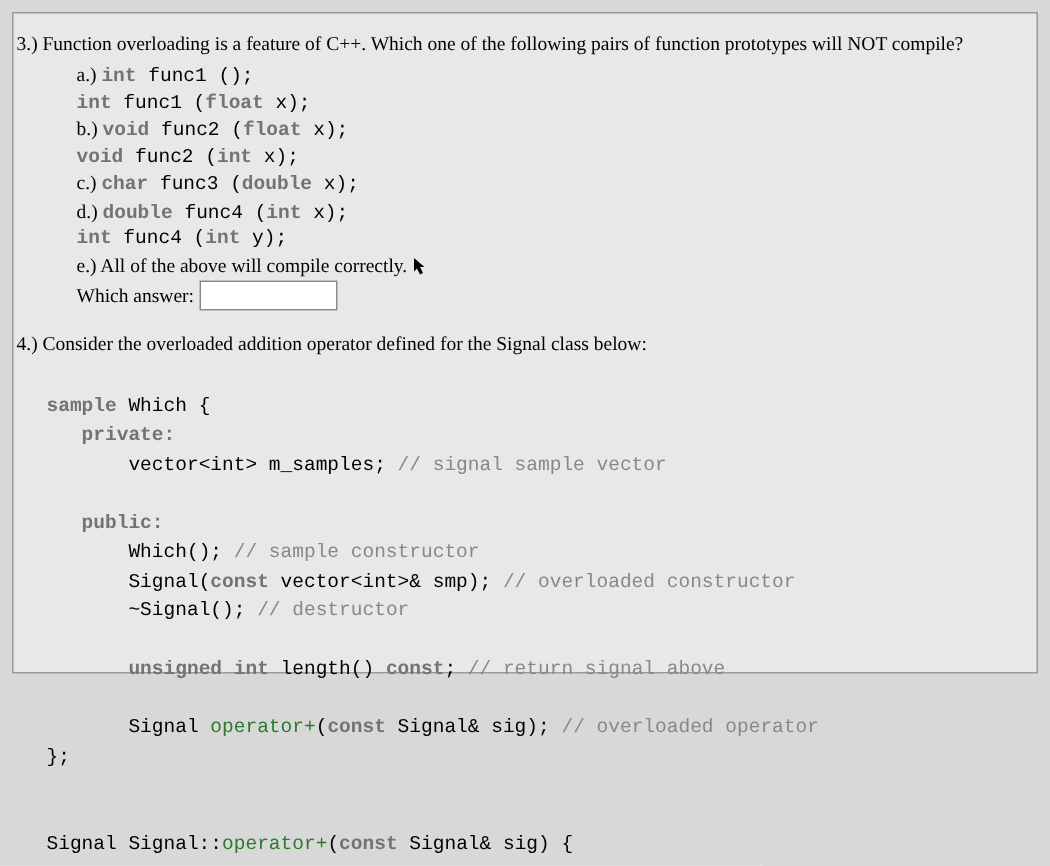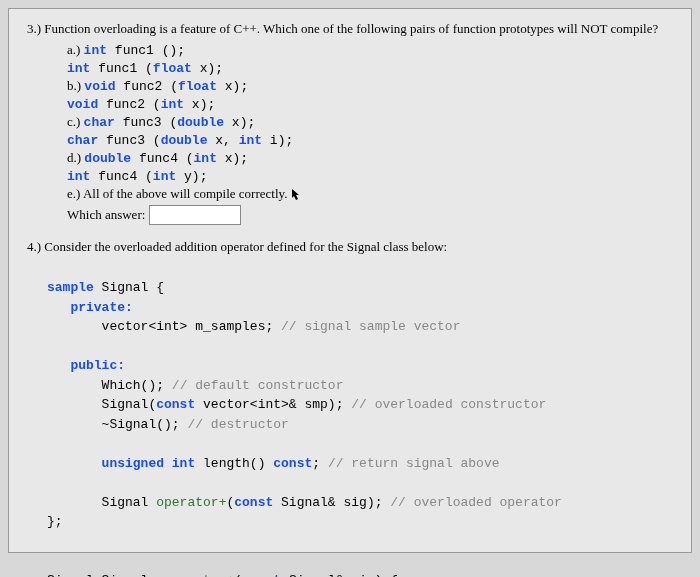--- a/index.html
+++ b/index.html
@@ -9,42 +9,42 @@
       font-family: "Times New Roman", serif;
       font-size: 13px;
       width: 700px;
       height: 577px;
       overflow: hidden;
     }
     .page {
       background: #e8e8e8;
       border: 1px solid #999;
       margin: 8px;
-      padding: 12px 18px;
-      height: 545px;
+      padding: 12px 2px;
+      height: 441px;
       box-sizing: border-box;
     }
     .question {
       margin-bottom: 14px;
     }
     .q-text {
       font-size: 13px;
       color: #000;
       margin-bottom: 4px;
     }
     .option {
       margin-left: 40px;
       font-size: 13px;
       line-height: 1.35;
     }
     .code {
       font-family: "Courier New", monospace;
       font-size: 13px;
     }
-    .kw { color: #1d4ed8; font-weight: bold; }
+    .kw { color: #737373; font-weight: bold; }
     .your-answer {
       margin-left: 40px;
       margin-top: 2px;
       display: flex;
       align-items: center;
       gap: 4px;
     }
     .answer-box {
       display: inline-block;
       border: 1px solid #888;
@@ -86,21 +86,20 @@
     <div class="option">
       <span>b.)</span>
       <span class="code"><span class="kw">void </span><span>func2 (</span><span class="kw">float</span><span> x);</span></span>
     </div>
     <div class="option code"><span class="kw">void </span><span>func2 (</span><span class="kw">int</span><span> x);</span></div>
 
     <div class="option">
       <span>c.)</span>
       <span class="code"><span class="kw">char </span><span>func3 (</span><span class="kw">double</span><span> x);</span></span>
     </div>
-    <div class="option code"><span class="kw">char </span><span>func3 (</span><span class="kw">double</span><span> x, </span><span class="kw">int</span><span> i);</span></div>
 
     <div class="option">
       <span>d.)</span>
       <span class="code"><span class="kw">double </span><span>func4 (</span><span class="kw">int</span><span> x);</span></span>
     </div>
     <div class="option code"><span class="kw">int </span><span>func4 (</span><span class="kw">int</span><span> y);</span></div>
 
     <div class="option">
       <span>e.)</span><span> All of the above will compile correctly. </span>
       <span class="cursor-icon">
@@ -113,26 +112,26 @@
     <div class="your-answer">
       <span>Which answer:</span>
       <span class="answer-box"></span>
     </div>
   </div>
 
   <div class="question">
     <div class="q-text">4.) Consider the overloaded addition operator defined for the Signal class below:</div>
 
     <div class="code-block">
-<span class="kw">sample </span><span>Signal {</span>
+<span class="kw">sample </span><span>Which {</span>
    <span class="kw">private:</span>
        <span>vector&lt;int&gt; m_samples; </span><span class="gray-comment">// signal sample vector</span>
 
    <span class="kw">public:</span>
-       <span>Which(); </span><span class="gray-comment">// default constructor</span>
+       <span>Which(); </span><span class="gray-comment">// sample constructor</span>
        <span>Signal(</span><span class="kw">const</span><span> vector&lt;int&gt;&amp; smp); </span><span class="gray-comment">// overloaded constructor</span>
        <span>~Signal(); </span><span class="gray-comment">// destructor</span>
 
        <span class="kw">unsigned int</span><span> length() </span><span class="kw">const</span><span>; </span><span class="gray-comment">// return signal above</span>
 
        <span>Signal </span><span class="green-kw">operator+</span><span>(</span><span class="kw">const</span><span> Signal&amp; sig); </span><span class="gray-comment">// overloaded operator</span>
 <span>};</span>
 
 
 <span>Signal Signal::</span><span class="green-kw">operator+</span><span>(</span><span class="kw">const</span><span> Signal&amp; sig) {</span>

